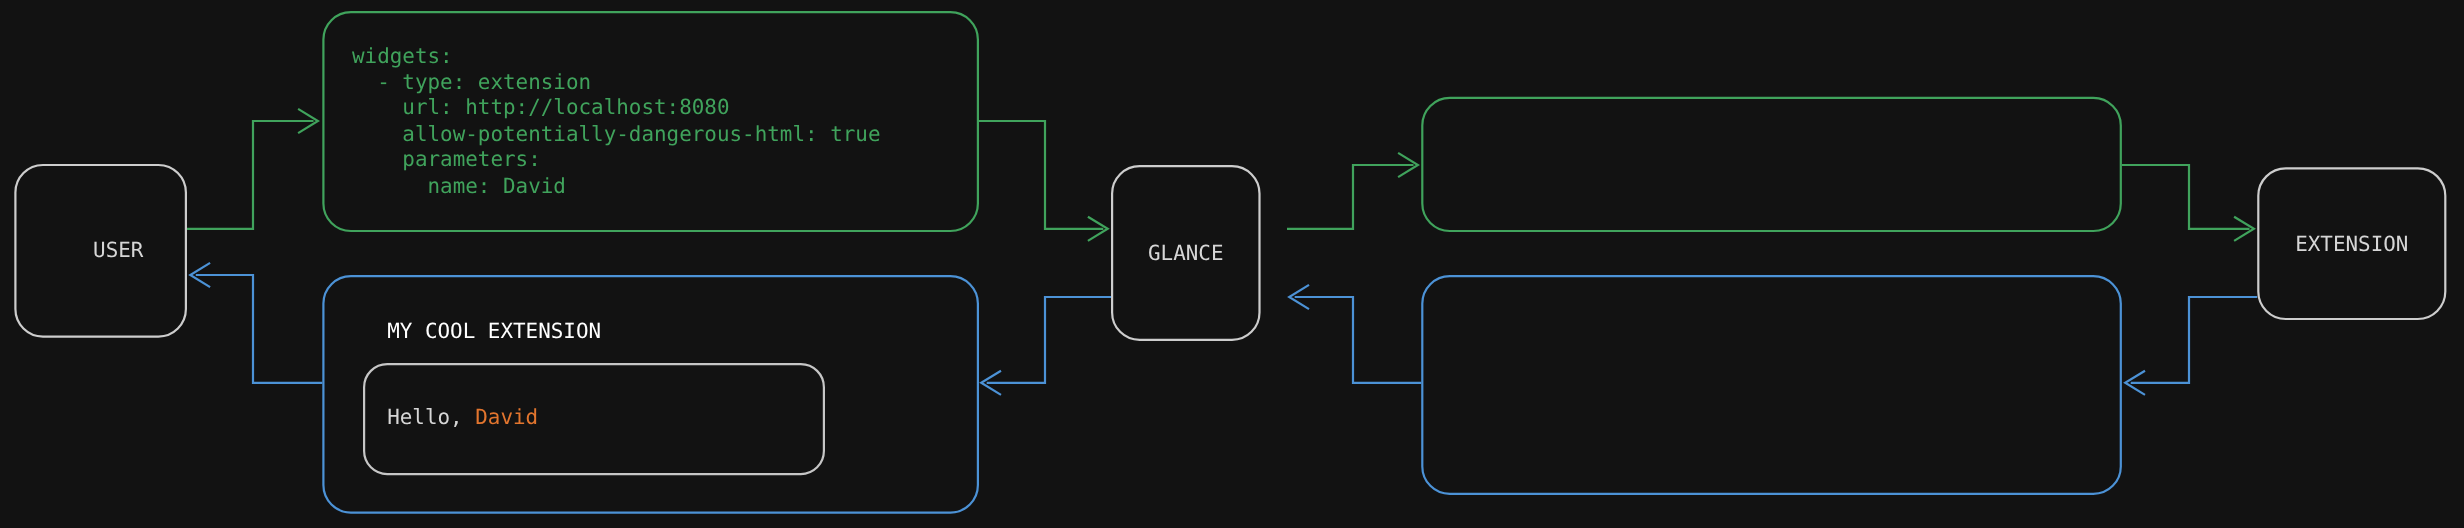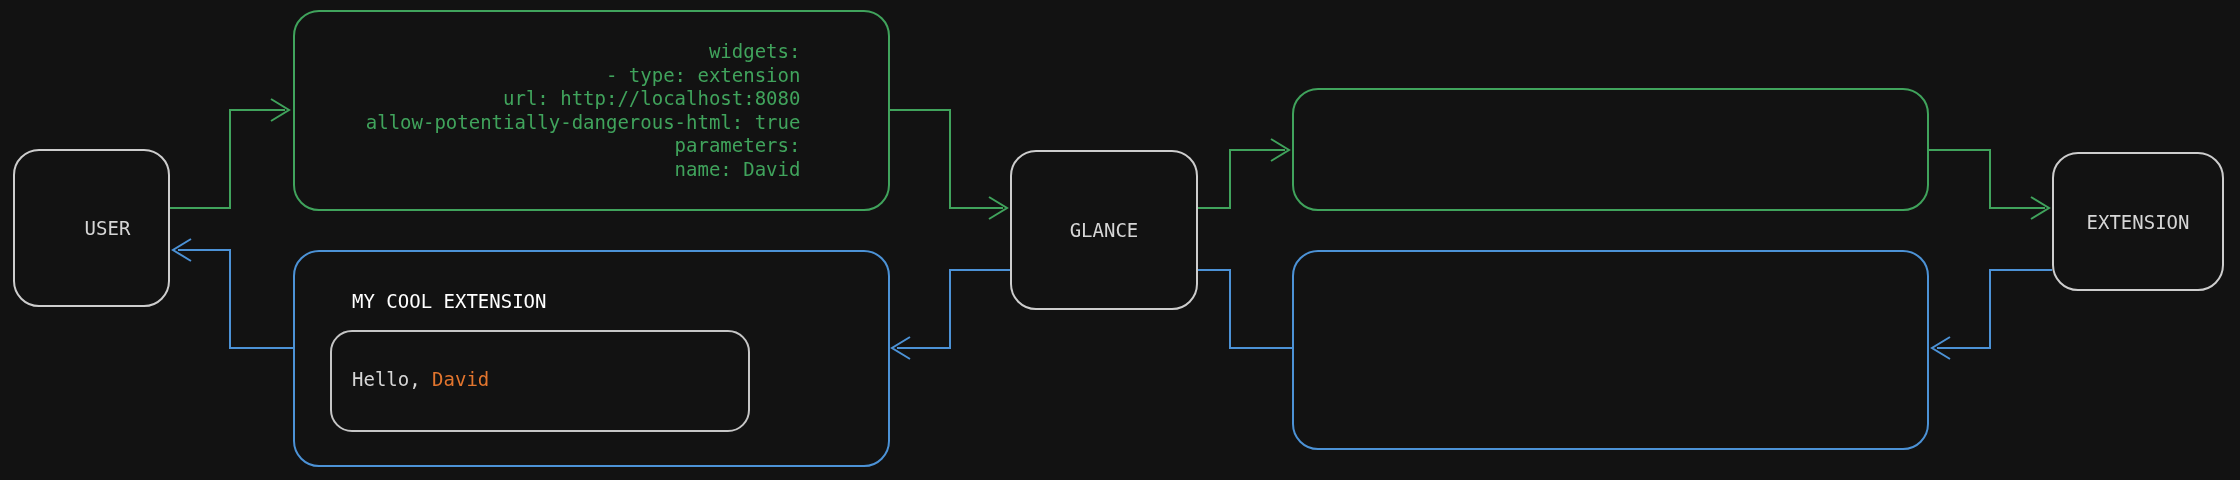--- a/index.html
+++ b/index.html
@@ -38,21 +38,21 @@
   .msgbox.green{border-color:var(--green);}
   .msgbox.blue{border-color:var(--blue);}
   pre.code{
     position:absolute;
     margin:0;
     font-family:inherit;
     font-size:19px;
     line-height:23.5px;
     white-space:pre;
   }
-  .green-text{color:var(--green);text-align:right;}
+  .green-text{color:var(--green);}
   .blue-text{color:var(--blue);}
   #arrows{position:absolute;left:0;top:0;}
   #arrows path{fill:none;stroke-width:2px;}
   #arrows path.g{stroke:var(--green);}
   #arrows path.b{stroke:var(--blue);}
   .inner-box{
     position:absolute;
     border:2px solid #C6C6C6;
     border-radius:22px;
     box-sizing:border-box;
@@ -97,21 +97,21 @@
     <path class="b" d="M1010,270 H950 V348 H897"></path>
     <path class="b" d="M910,337 L892,348 L910,359"></path>
     <path class="b" d="M293,348 H230 V250 H178"></path>
     <path class="b" d="M191,239 L173,250 L191,261"></path>
   </svg>
 
   <div class="node" style="left:13px;top:149px;width:157px;height:158px;padding-left:32px;">
     <span>USER</span>
   </div>
 
-  <div class="node" style="left:1010px;top:150px;width:188px;height:160px;">
+  <div class="node" style="left:1010px;top:150px;width:136px;height:160px;">
     <span>GLANCE</span>
   </div>
 
   <div class="node" style="left:2052px;top:152px;width:172px;height:139px;">
     <span>EXTENSION</span>
   </div>
 
   <div class="msgbox green" style="left:293px;top:10px;width:597px;height:201px;"></div>
   <pre class="code green-text" style="left:320px;top:40px;">widgets:
   - type: extension

